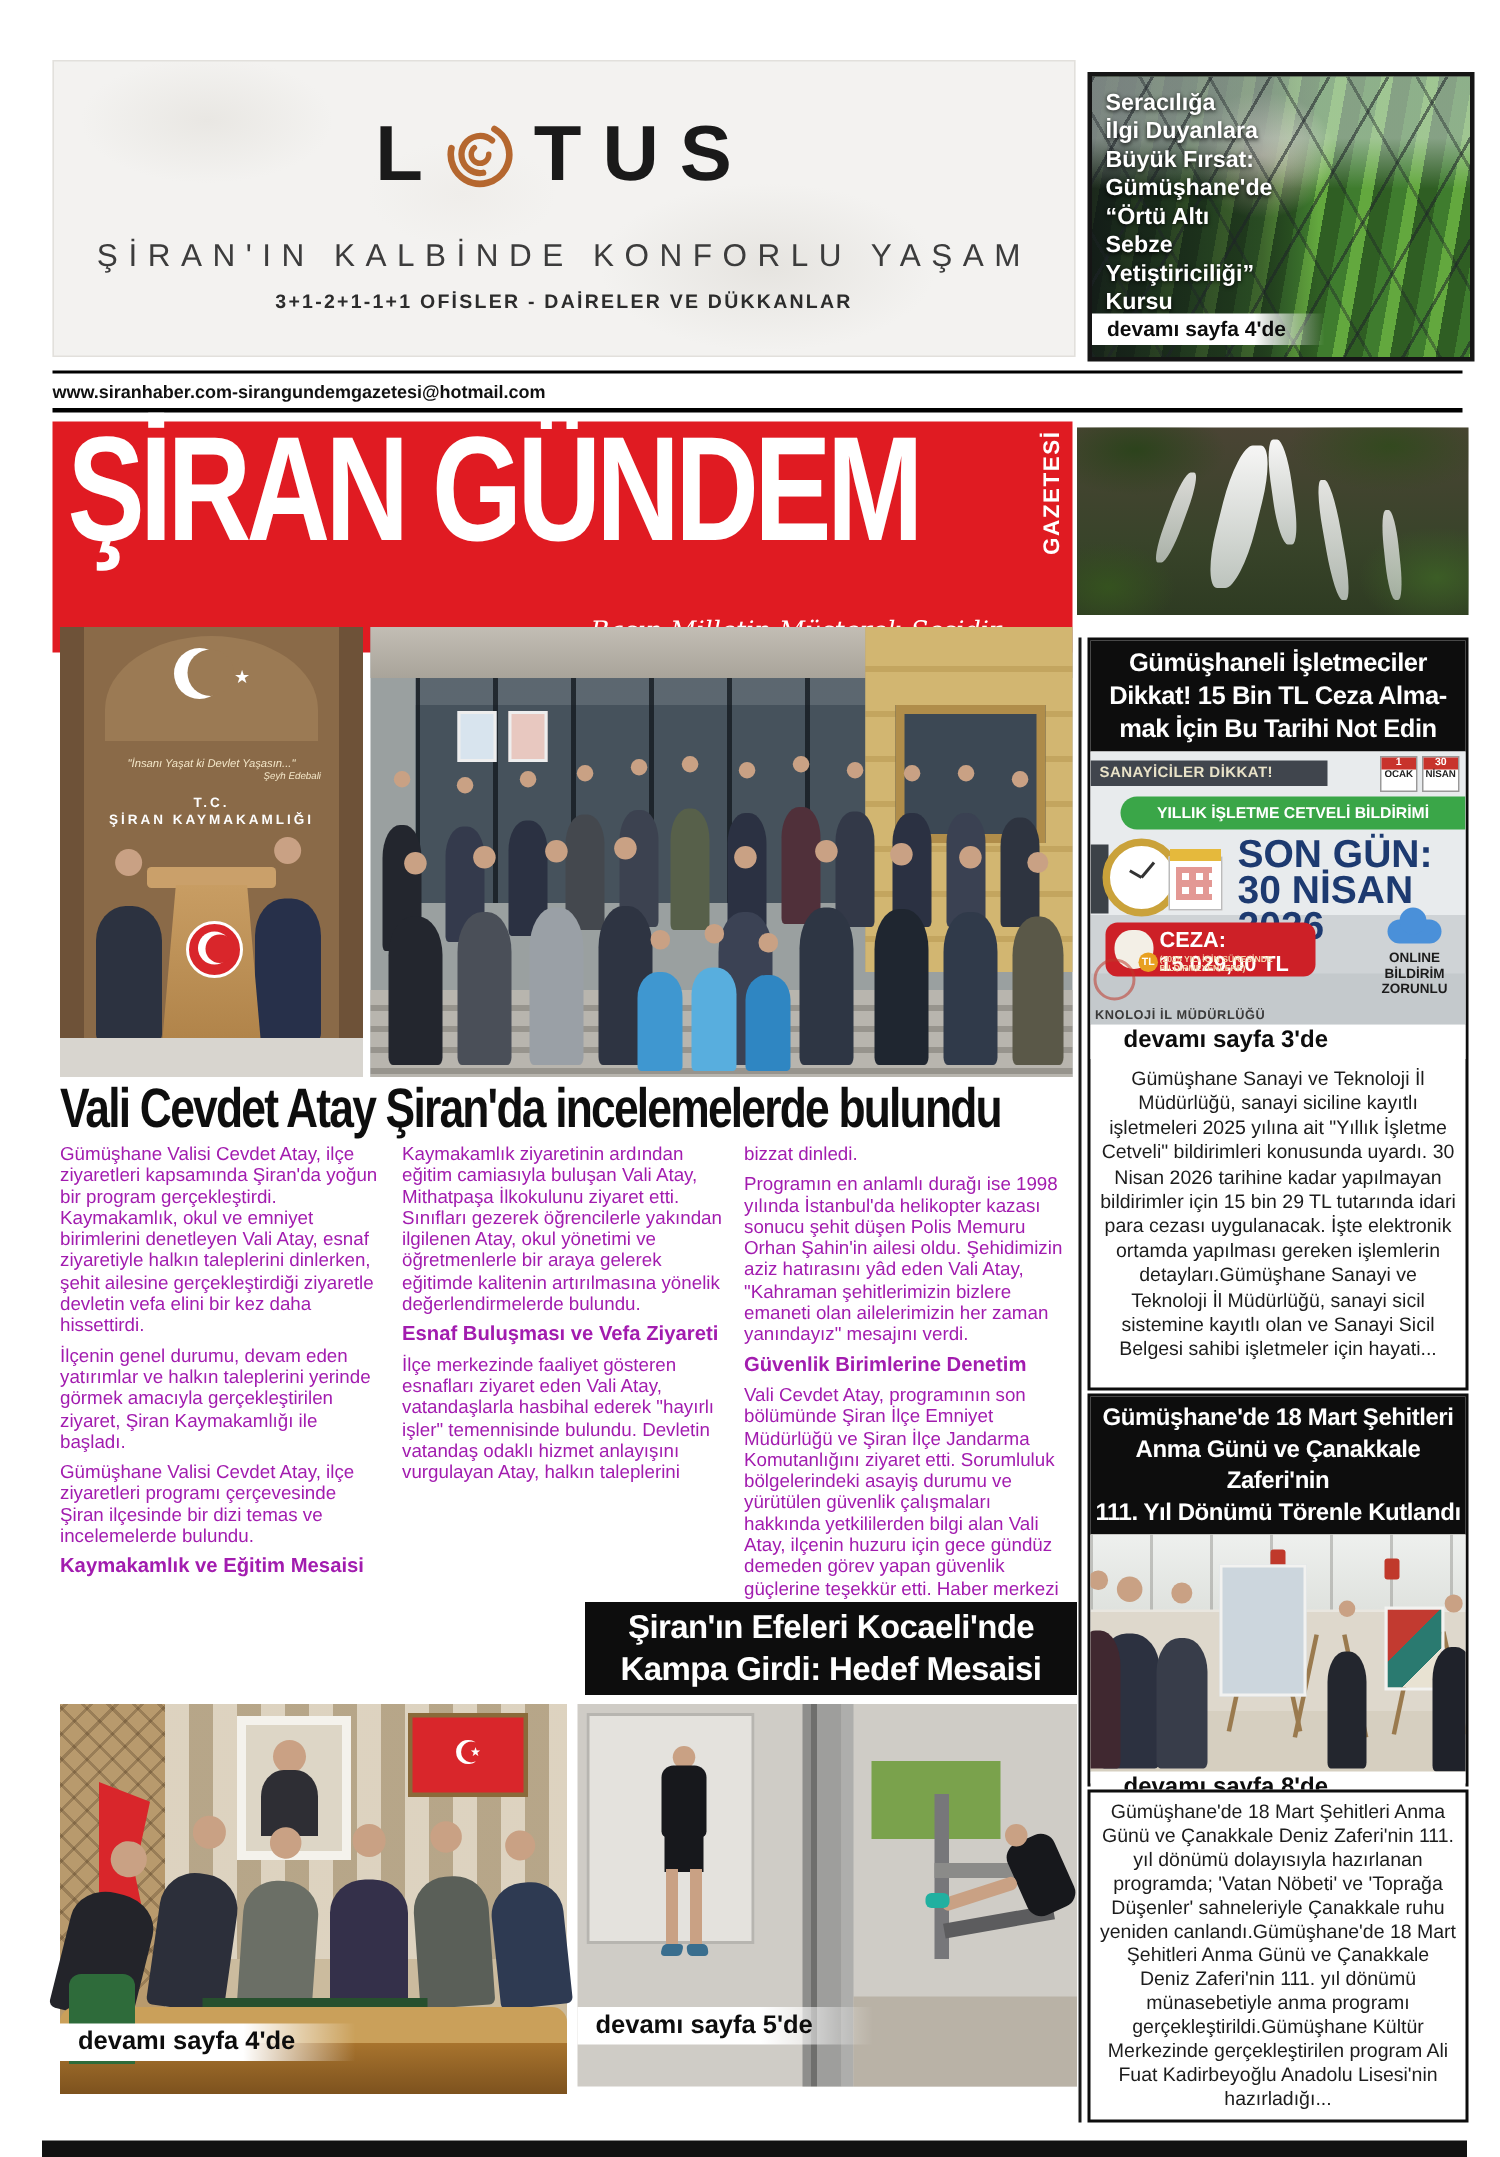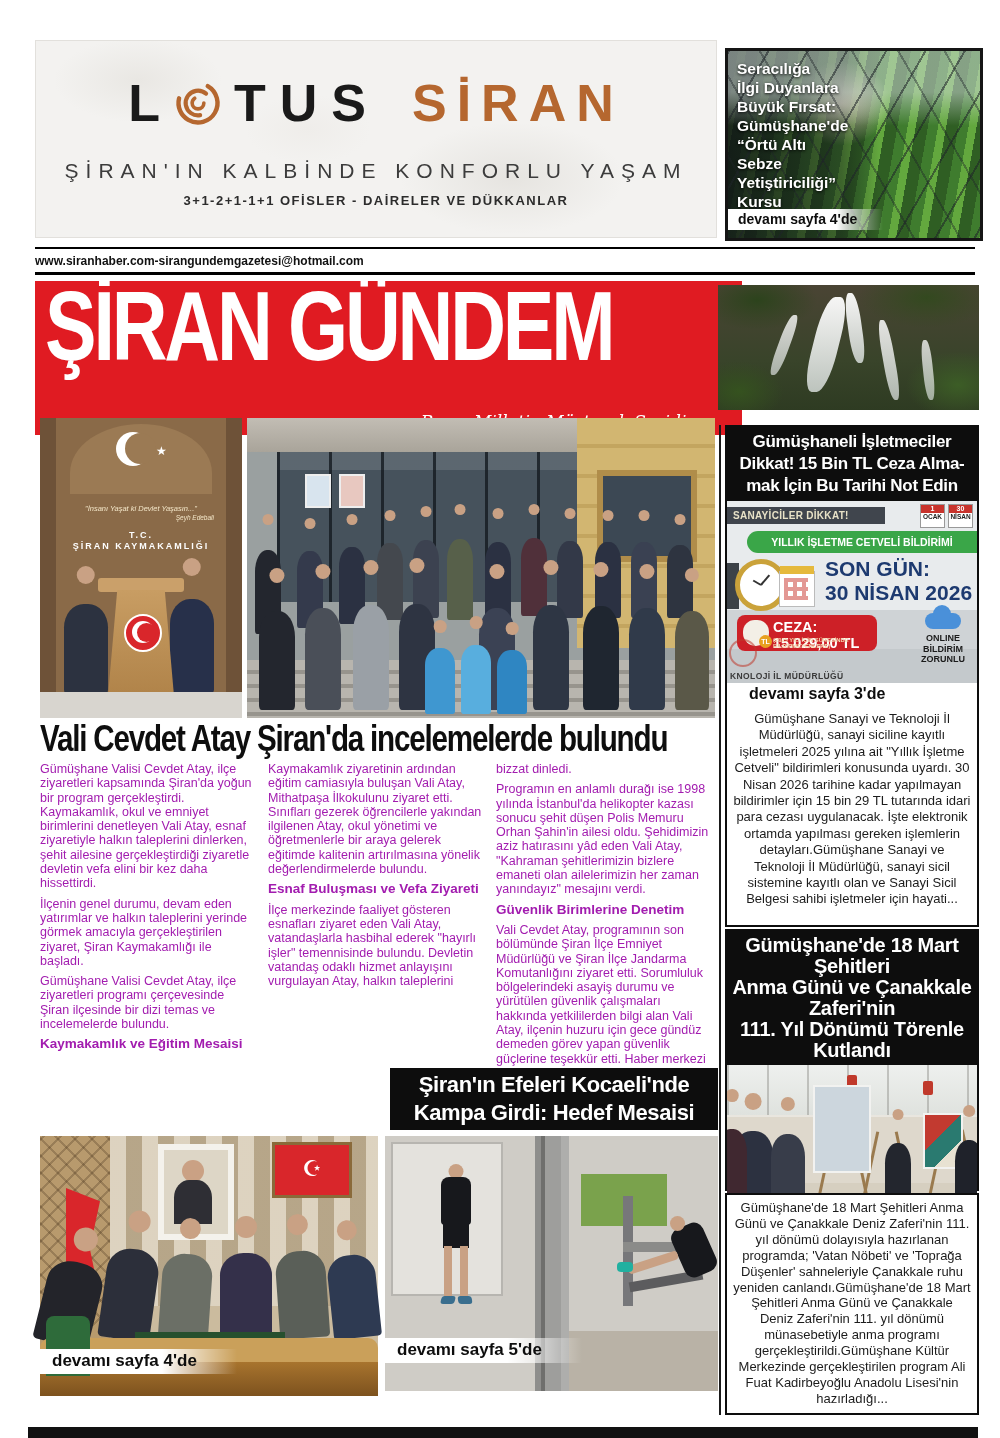--- a/index.html
+++ b/index.html
@@ -40,21 +40,21 @@
      font-size:15.5px;line-height:19px;text-shadow:0 1px 3px rgba(0,0,0,.9);}
   .morebar{position:absolute;left:0;bottom:8px;background:linear-gradient(90deg,#fff 0 70%,rgba(255,255,255,0));
      padding:2px 26px 3px 10px;font-weight:bold;font-size:14px;color:#0d0d0d;}
 
   
   .infobar{left:35px;top:247px;width:940px;height:23px;border-top:2px solid #000;border-bottom:3px solid #000;
      display:flex;justify-content:space-between;align-items:center;font-weight:bold;font-size:12px;color:#111;
      white-space:pre;}
 
   
-  .masthead{left:35px;top:281px;width:680px;height:154px;background:#e01b22;padding-left:27px;}
+  .masthead{left:35px;top:281px;width:680px;height:154px;background:#e01b22;}
   .mast-title{position:absolute;left:10px;top:-12px;font-size:99px;font-weight:bold;color:#fff;
      letter-spacing:-4px;transform:scaleX(.78);transform-origin:left center;white-space:nowrap;}
   .mast-vert{position:absolute;right:5px;top:6px;writing-mode:vertical-rl;transform:rotate(180deg);
      font-size:15px;font-weight:bold;color:#fff;letter-spacing:1px;}
   .mast-slogan{position:absolute;right:44px;bottom:4px;color:#fff;font-family:"DejaVu Serif",serif;
      font-style:italic;font-size:17px;}
   .waterfall{left:718px;top:285px;width:261px;height:125px;overflow:hidden;
      background:
        radial-gradient(60px 40px at 8% 85%, #35521f 0%, transparent 75%),
        radial-gradient(70px 45px at 92% 80%, #3c5d26 0%, transparent 75%),
@@ -108,21 +108,21 @@
   .ig-clock::before{content:"";position:absolute;left:50%;top:50%;width:2px;height:13px;background:#333;
      transform-origin:bottom;transform:translate(-50%,-100%) rotate(40deg);}
   .ig-clock::after{content:"";position:absolute;left:50%;top:50%;width:2px;height:9px;background:#333;
      transform-origin:bottom;transform:translate(-50%,-100%) rotate(-60deg);}
   .ig-cal{position:absolute;left:52px;top:70px;width:34px;height:34px;background:#fff;border:1px solid #bbb;}
   .ig-cal::before{content:"";position:absolute;left:0;top:-6px;width:100%;height:8px;background:#e5b93c;}
   .ig-cal::after{content:"";position:absolute;left:4px;top:6px;width:24px;height:22px;
      background:
       repeating-linear-gradient(90deg,#c8332c 0 4px,transparent 4px 9px),
       repeating-linear-gradient(180deg,#c8332c 0 4px,transparent 4px 9px);opacity:.5;}
-  .ig-songun{position:absolute;left:98px;top:56px;color:#1d3a70;font-weight:bold;font-size:21px;line-height:24px;}
+  .ig-songun{position:absolute;left:98px;top:56px;color:#1d3a70;font-weight:bold;font-size:26px;line-height:24px;}
   .ig-ceza{position:absolute;left:10px;top:114px;width:140px;height:36px;background:#cd2027;border-radius:8px;
      color:#fff;}
   .ig-ceza .cz1{position:absolute;left:36px;top:4px;font-weight:bold;font-size:14.5px;}
   .ig-ceza .cz2{position:absolute;left:36px;top:22px;font-size:5.8px;font-weight:bold;color:#f4d9b0;}
   .ig-bag{position:absolute;left:6px;top:5px;width:26px;height:26px;border-radius:45% 45% 50% 50%;background:#f3efe6;}
   .ig-bag::after{content:"TL";position:absolute;right:-3px;bottom:-2px;width:13px;height:13px;border-radius:50%;
      background:#e8a020;color:#fff;font-size:7px;font-weight:bold;text-align:center;line-height:13px;}
   .ig-online{position:absolute;right:3px;top:104px;width:62px;text-align:center;}
   .ig-cloud{position:relative;margin:0 auto;width:40px;height:26px;}
   .ig-cloud::before{content:"";position:absolute;left:2px;top:8px;width:36px;height:16px;border-radius:10px;background:#4a90d9;}
@@ -253,21 +253,20 @@
     <div class="brandrow">
       <span class="brand-black">L</span>
       <svg class="lotus" viewBox="0 0 40 40">
         <g fill="none" stroke="#b5672f" stroke-linecap="round">
           <circle cx="20" cy="20" r="15" stroke-width="3.4" stroke-dasharray="66 28" transform="rotate(-60 20 20)"></circle>
           <circle cx="20" cy="20" r="9.5" stroke-width="3.2" stroke-dasharray="38 22" transform="rotate(80 20 20)"></circle>
           <circle cx="20" cy="20" r="4.5" stroke-width="2.8" stroke-dasharray="18 10"></circle>
         </g>
       </svg>
       <span class="brand-black">TUS</span>
-      <span class="brand-orange">SİRAN</span>
     </div>
     <div class="topad-tagline">ŞİRAN'IN  KALBİNDE  KONFORLU  YAŞAM</div>
     <div class="topad-sub">3+1-2+1-1+1 OFİSLER - DAİRELER VE DÜKKANLAR</div>
   </div>
 
   <div class="abs greenad">
     <div class="beams"></div>
     <div class="greenad-head pre">Seracılığa
 İlgi Duyanlara
 Büyük Fırsat:
@@ -413,21 +412,21 @@
 ZORUNLU</div>
       </div>
       <div class="ig-logo"></div>
       <div class="ig-foot">KNOLOJİ İL MÜDÜRLÜĞÜ</div>
     </div>
     <div class="rmore">devamı sayfa 3'de</div>
     <div class="rbody">Gümüşhane Sanayi ve Teknoloji İl Müdürlüğü, sanayi siciline kayıtlı işletmeleri 2025 yılına ait "Yıllık İşletme Cetveli" bildirimleri konusunda uyardı. 30 Nisan 2026 tarihine kadar yapılmayan bildirimler için 15 bin 29 TL tutarında idari para cezası uygulanacak. İşte elektronik ortamda yapılması gereken işlemlerin detayları.Gümüşhane Sanayi ve Teknoloji İl Müdürlüğü, sanayi sicil sistemine kayıtlı olan ve Sanayi Sicil Belgesi sahibi işletmeler için hayati...</div>
   </div>
 
   <div class="abs rsec sec2">
-    <div class="blackbox pre" style="font-size:20px;line-height:21px;">Gümüşhane'de 18 Mart Şehitleri
+    <div class="blackbox pre" style="font-size:16px;line-height:21px;">Gümüşhane'de 18 Mart Şehitleri
 Anma Günü ve Çanakkale Zaferi'nin
 111. Yıl Dönümü Törenle Kutlandı</div>
     <div class="ph-exhib">
       <div class="ex-win"></div>
       <div class="red-dot" style="left:120px;top:10px;"></div>
       <div class="red-dot" style="left:196px;top:16px;"></div>
       <div class="easel" style="left:96px;top:62px;"></div>
       <div class="easel" style="left:140px;top:66px;"></div>
       <div class="easel" style="left:206px;top:64px;"></div>
       <div class="canvas" style="left:86px;top:20px;width:54px;height:84px;"></div>

